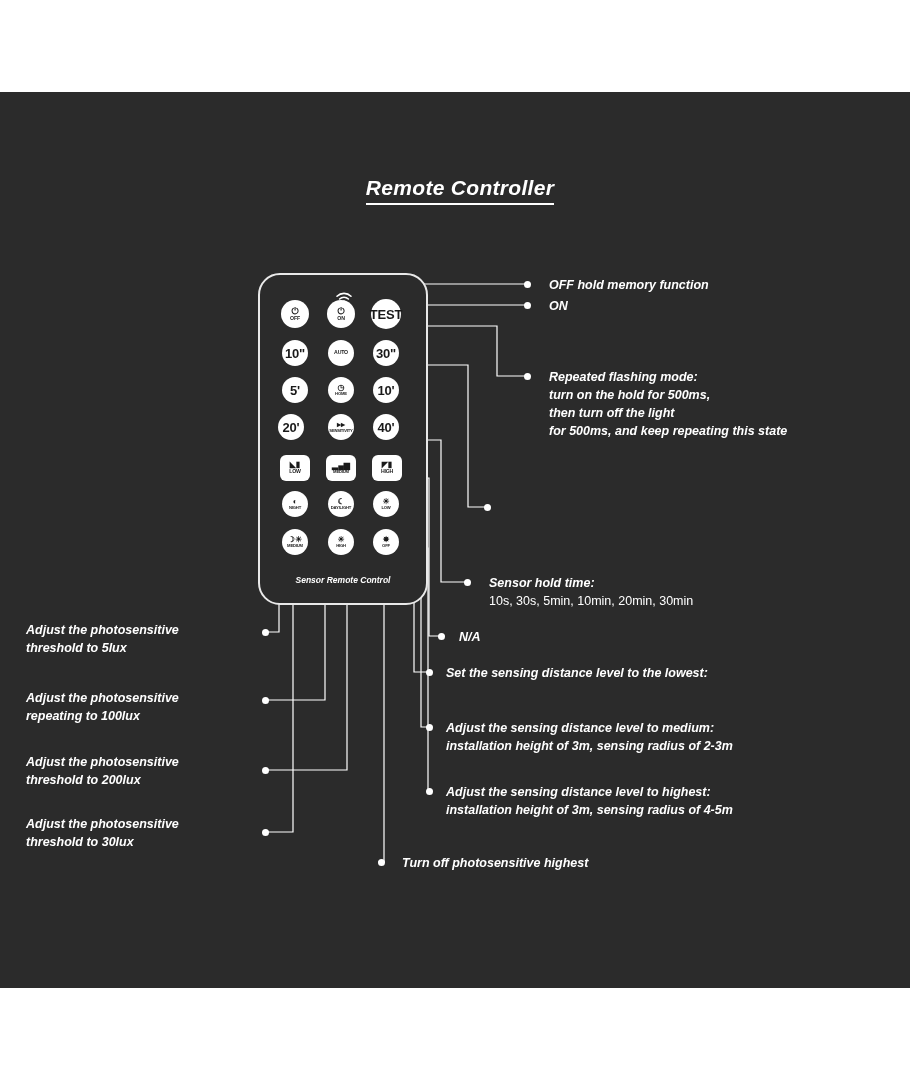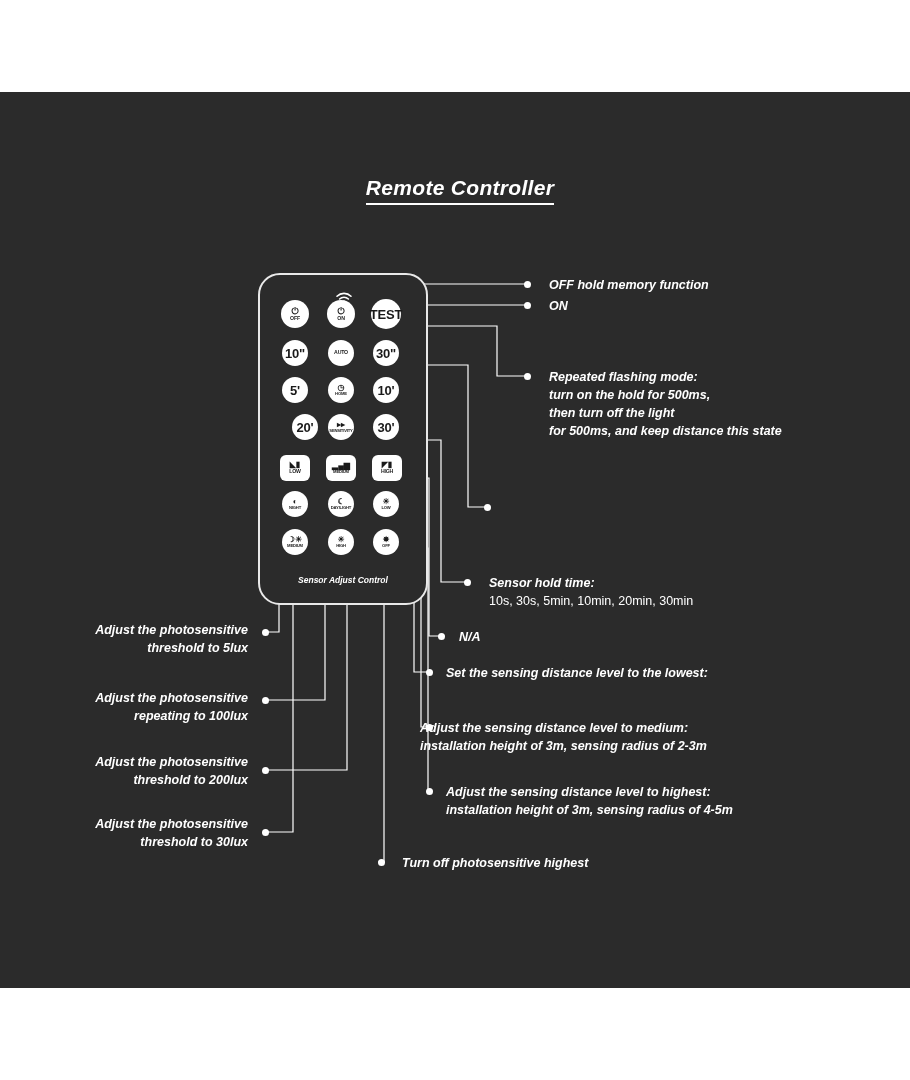--- a/index.html
+++ b/index.html
@@ -46,21 +46,21 @@
   .wifi{
     position:absolute;color:#fff;font-size:13px;
   }
 
   
   .dot{position:absolute;width:7px;height:7px;border-radius:50%;background:#fff;}
   .txt{
     position:absolute;color:#fff;font-size:12.5px;line-height:1.45;
     font-style:italic;font-weight:bold;
   }
-  .txt.right{text-align:right;}
+  .txt.right{}
   svg#wires{position:absolute;left:0;top:0;width:910px;height:1080px;pointer-events:none;}
 </style>
 </head>
 <body>
 
 <div id="stage">
   <div id="panel"></div>
 
   <div class="title"><span>Remote Controller</span></div>
 
@@ -136,29 +136,29 @@
       <span class="t">5'</span>
     </div>
     <div class="btn r26" style="left:68px;top:102px;">
       <span class="g" style="font-size:8px">◷</span>
       <span class="t xs">HOME</span>
     </div>
     <div class="btn r26" style="left:113px;top:102px;">
       <span class="t">10'</span>
     </div>
 
-    <div class="btn r26" style="left:32px;top:139px;">
+    <div class="btn r26" style="left:18px;top:139px;">
       <span class="t">20'</span>
     </div>
     <div class="btn r26" style="left:68px;top:139px;">
       <span class="g" style="font-size:8px">▸▸</span>
       <span class="t xs">SENSITIVITY</span>
     </div>
     <div class="btn r26" style="left:113px;top:139px;">
-      <span class="t">30'</span>
+      <span class="t">40'</span>
     </div>
 
     <div class="btn rr" style="left:20px;top:180px;width:30px;height:26px;">
       <span class="g" style="font-size:8px">◣▮</span>
       <span class="t sm">LOW</span>
     </div>
     <div class="btn rr" style="left:66px;top:180px;width:30px;height:26px;">
       <span class="g" style="font-size:8px">▂▄▆</span>
       <span class="t xs">MEDIUM</span>
     </div>
@@ -186,39 +186,39 @@
     </div>
     <div class="btn r26" style="left:68px;top:254px;">
       <span class="g" style="font-size:8px">☀</span>
       <span class="t xs">HIGH</span>
     </div>
     <div class="btn r26" style="left:113px;top:254px;">
       <span class="g" style="font-size:8px">✸</span>
       <span class="t xs">OFF</span>
     </div>
 
-    <div class="remote-label">Sensor Adjust Control</div>
+    <div class="remote-label">Sensor Remote Control</div>
   </div>
 
   <div class="dot" style="left:524px;top:281px;"></div>
   <div class="txt" style="left:549px;top:276px;">
     <div>OFF hold memory function</div>
   </div>
 
   <div class="dot" style="left:524px;top:302px;"></div>
   <div class="txt" style="left:549px;top:297px;">
     <div>ON</div>
   </div>
 
   <div class="dot" style="left:524px;top:373px;"></div>
   <div class="txt" style="left:549px;top:368px;">
     <div>Repeated flashing mode:</div>
     <div>turn on the hold for 500ms,</div>
     <div>then turn off the light</div>
-    <div>for 500ms, and keep distance this state</div>
+    <div>for 500ms, and keep repeating this state</div>
   </div>
 
   <div class="dot" style="left:484px;top:504px;"></div>
 
   <div class="dot" style="left:464px;top:579px;"></div>
   <div class="txt" style="left:489px;top:574px;">
     <div>Sensor hold time:</div>
     <div style="font-style:normal;font-weight:normal;">10s, 30s, 5min, 10min, 20min, 30min</div>
   </div>
 
@@ -226,21 +226,21 @@
   <div class="txt" style="left:459px;top:628px;">
     <div>N/A</div>
   </div>
 
   <div class="dot" style="left:426px;top:669px;"></div>
   <div class="txt" style="left:446px;top:664px;">
     <div>Set the sensing distance level to the lowest:</div>
   </div>
 
   <div class="dot" style="left:426px;top:724px;"></div>
-  <div class="txt" style="left:420px;top:719px;font-style:italic;">
+  <div class="txt" style="left:446px;top:719px;font-style:italic;">
     <div>Adjust the sensing distance level to medium:</div>
     <div>installation height of 3m, sensing radius of 2-3m</div>
   </div>
 
   <div class="dot" style="left:426px;top:788px;"></div>
   <div class="txt" style="left:446px;top:783px;">
     <div>Adjust the sensing distance level to highest:</div>
     <div>installation height of 3m, sensing radius of 4-5m</div>
   </div>
 

